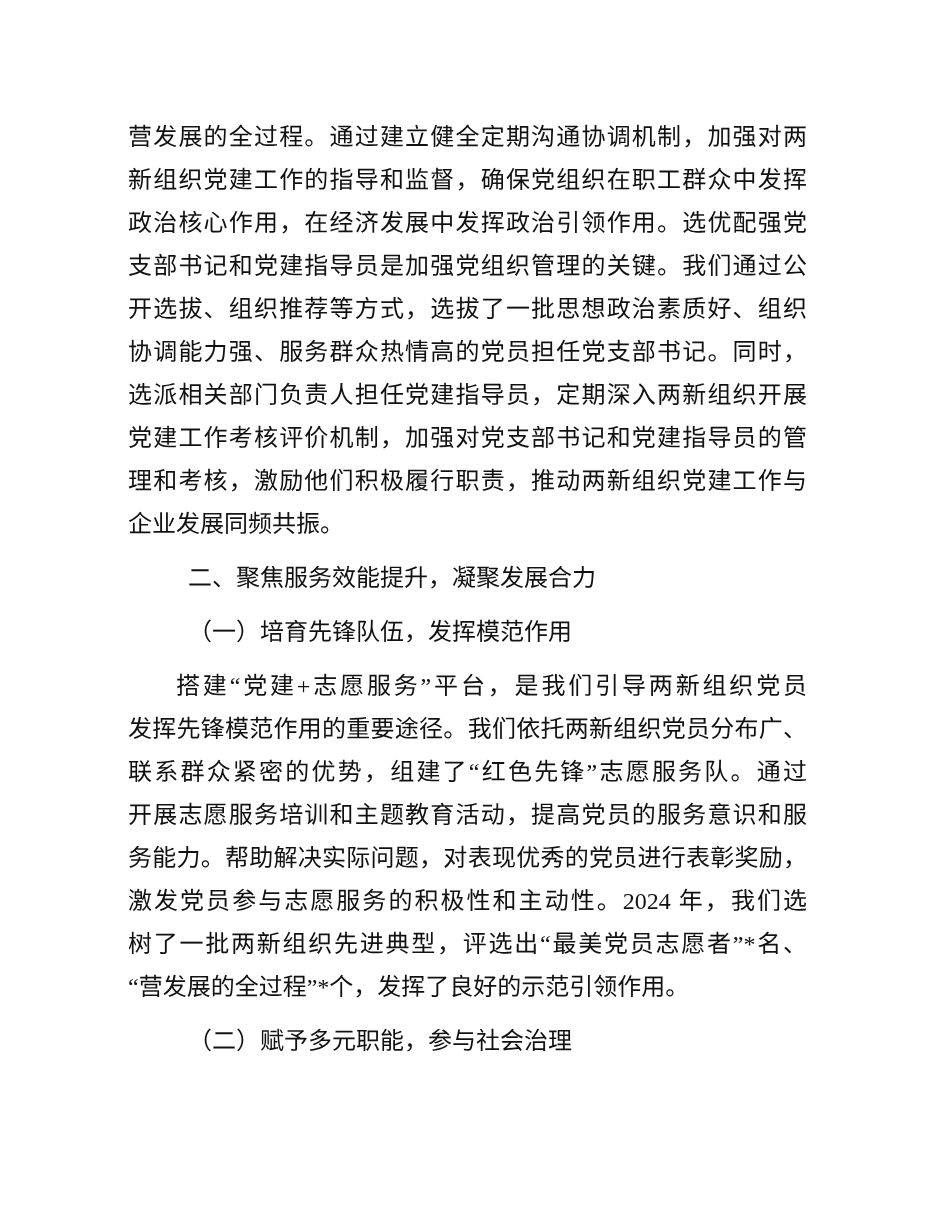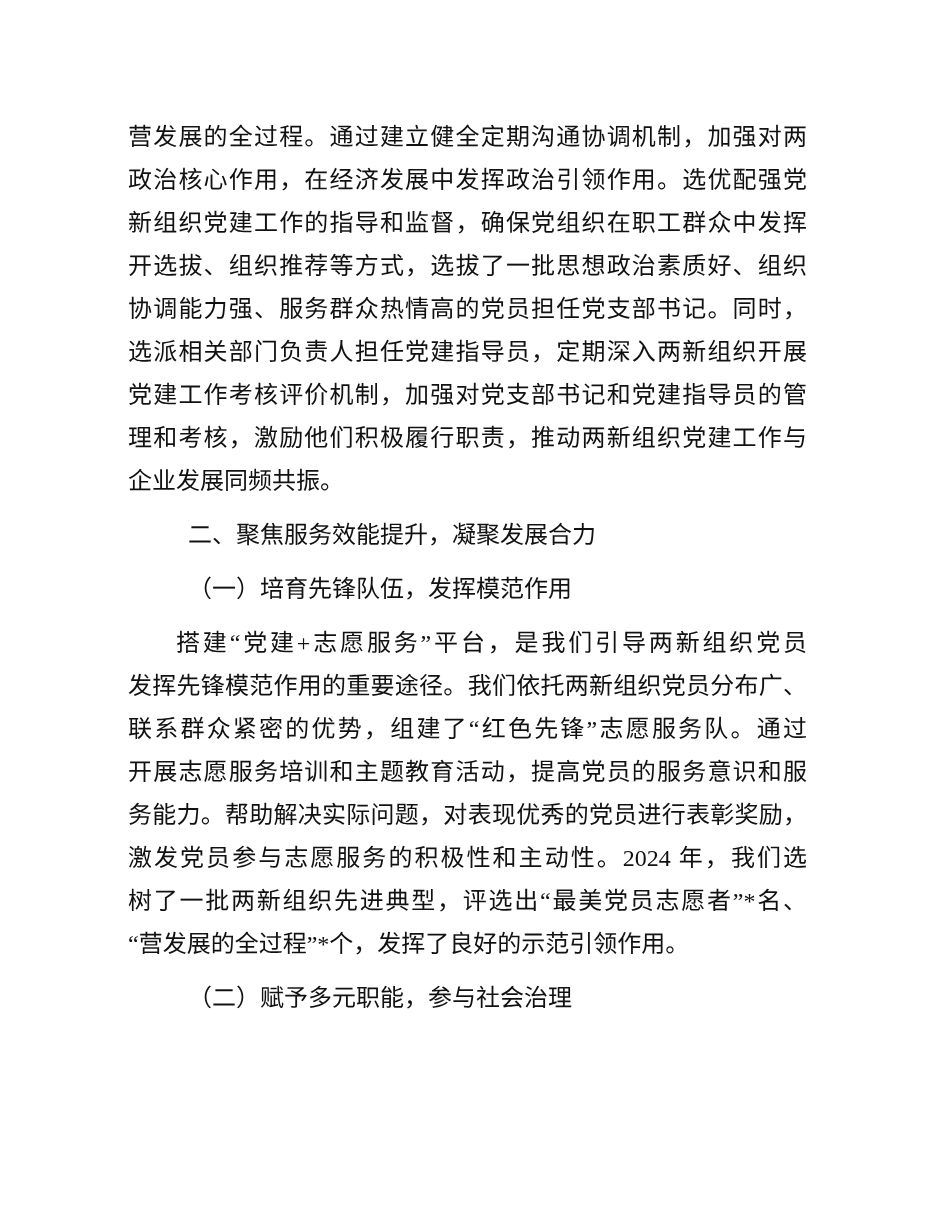--- a/index.html
+++ b/index.html
@@ -47,22 +47,23 @@
     text-indent: 2.5em;
   }
 </style>
 </head>
 <body>
 
 <div class="page">
   <div class="doc">
       <div class="para body">
         <div class="tline">营发展的全过程。通过建立健全定期沟通协调机制，加强对两</div>
+        <div class="tline">新组织党建工作的指导和监督，确保党组织在职工群众中发挥</div>
         <div class="tline">政治核心作用，在经济发展中发挥政治引领作用。选优配强党</div>
-        <div class="tline">新组织党建工作的指导和监督，确保党组织在职工群众中发挥</div>
+        <div class="tline">支部书记和党建指导员是加强党组织管理的关键。我们通过公</div>
         <div class="tline">开选拔、组织推荐等方式，选拔了一批思想政治素质好、组织</div>
         <div class="tline">协调能力强、服务群众热情高的党员担任党支部书记。同时，</div>
         <div class="tline">选派相关部门负责人担任党建指导员，定期深入两新组织开展</div>
         <div class="tline">党建工作考核评价机制，加强对党支部书记和党建指导员的管</div>
         <div class="tline">理和考核，激励他们积极履行职责，推动两新组织党建工作与</div>
         <div class="tline last">企业发展同频共振。</div>
       </div>
       <div class="para heading-1">
         <div class="tline last indent">二、聚焦服务效能提升，凝聚发展合力</div>
       </div>

